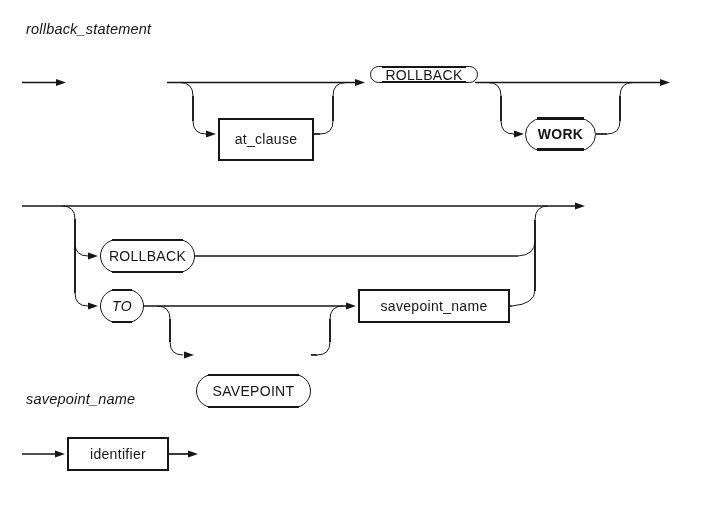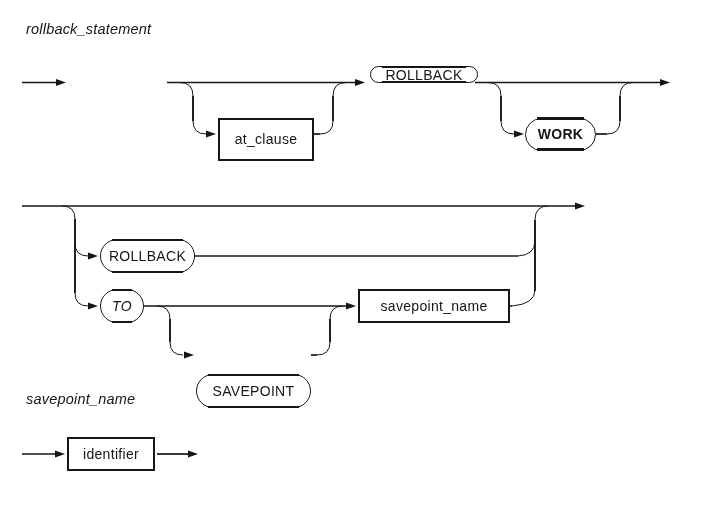--- a/index.html
+++ b/index.html
@@ -150,15 +150,15 @@
   <div class="node stadium" style="left:525px; top:117.5px; width:71px; height:33px;font-weight:bold;">WORK</div>
 
   <div class="node stadium" style="left:100px; top:239px; width:95px; height:34px;">ROLLBACK</div>
 
   <div class="node stadium" style="left:100px; top:289px; width:44px; height:34px;font-style:italic;">TO</div>
 
   <div class="node stadium" style="left:196px; top:338px; width:115px; height:34px;margin-top:36px;">SAVEPOINT</div>
 
   <div class="node rectnode" style="left:358px; top:289px; width:152px; height:34px;">savepoint_name</div>
 
-  <div class="node rectnode" style="left:67px; top:437px; width:88px; height:34px;">identifier</div>
+  <div class="node rectnode" style="left:67px; top:437px; width:102px; height:34px;">identifier</div>
 
 </div>
 
 </body></html>

